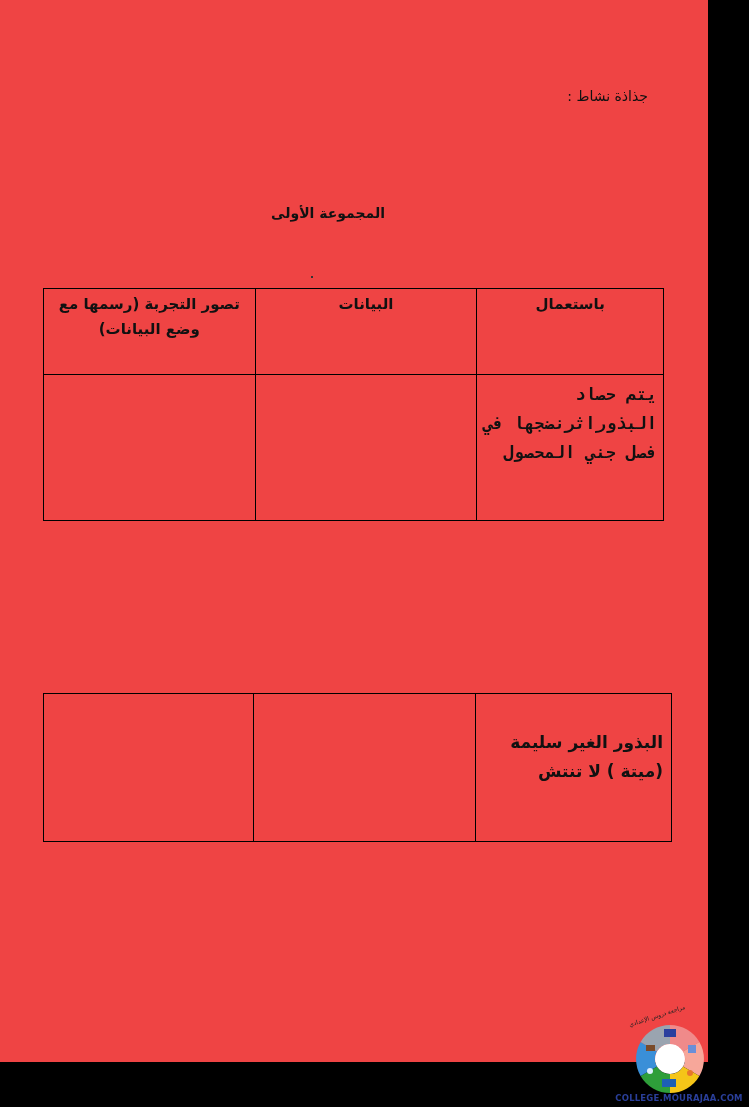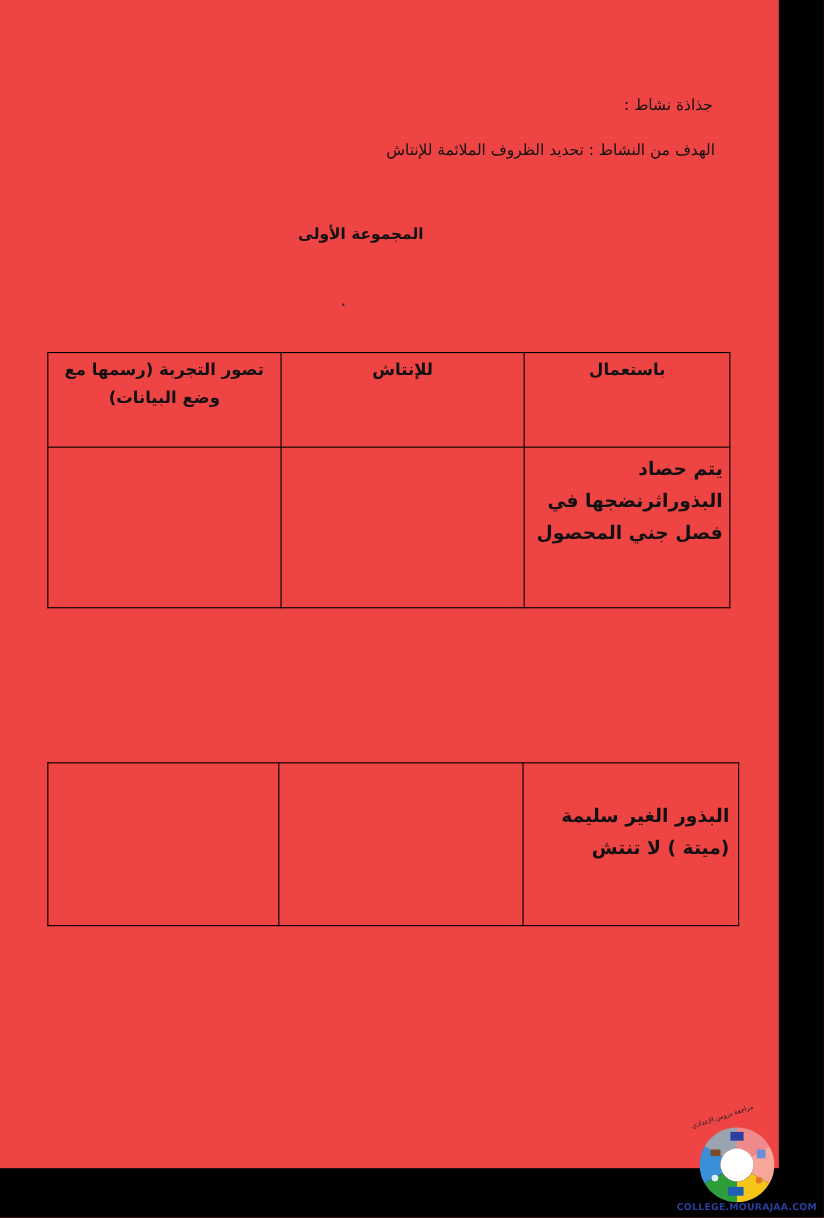--- a/index.html
+++ b/index.html
@@ -67,21 +67,21 @@
       border-collapse: collapse;
       table-layout: fixed;
     }
     .tbl td {
       border: 1.5px solid #000;
       vertical-align: top;
       padding: 0;
     }
     .t1 {
       left: 43px;
-      top: 320px;
+      top: 288px;
       width: 621px;
     }
     .t2 {
       left: 43px;
       top: 693px;
       width: 628px;
       border-radius: 20px;
     }
     .col-exp { width: 211px; }
     .col-hyp { width: 221px; }
@@ -100,20 +100,21 @@
       text-align: center;
       line-height: 25px;
       padding-top: 3px !important;
     }
     .obs {
       font-size: 17px;
       font-weight: bold;
       line-height: 29px;
       text-align: right;
       padding: 6px 6px 0 4px !important;
+      font-family: Liberation Mono, monospace;
     }
     .obs3 {
       font-size: 17px;
       font-weight: bold;
       line-height: 29px;
       text-align: right;
       padding: 34px 8px 0 4px !important;
     }
     .r-hdr { height: 86px; }
     .r1 { height: 146px; }
@@ -151,35 +152,34 @@
       transform: rotate(-18deg);
       transform-origin: left top;
     }
   </style>
 </head>
 <body>
 
 <div class="page">
 
   <div class="rtl line1">جذاذة نشاط :</div>
-  <div class="rtl line2">الهدف من النشاط : تحديد الظروف الملائمة للإنتاش</div>
 
   <div class="rtl group-title">المجموعة الأولى</div>
   <div class="dot"></div>
 
   <table class="tbl t1">
     <colgroup>
       <col class="col-exp">
       <col class="col-hyp">
       <col class="col-obs">
     </colgroup>
     <tbody>
         <tr class="r-hdr">
       <td class="rtl hdr-exp">تصور التجربة (رسمها مع وضع البيانات)</td>
-      <td class="rtl hdr">للإنتاش</td>
+      <td class="rtl hdr">البيانات</td>
       <td class="rtl hdr">باستعمال</td>
     </tr>
     <tr class="r1">
       <td></td>
       <td></td>
       <td class="rtl obs">يتم حصاد البذوراثرنضجها في فصل جني المحصول</td>
     </tr>
   </tbody>
     </table>
 

